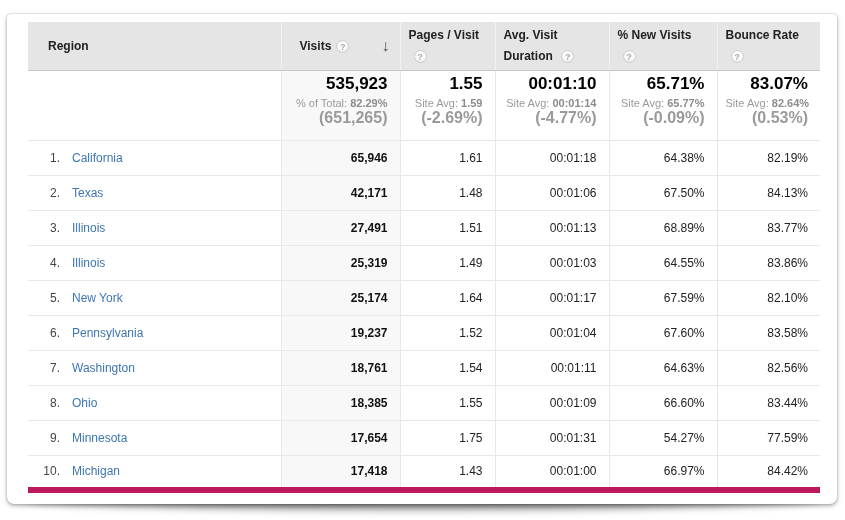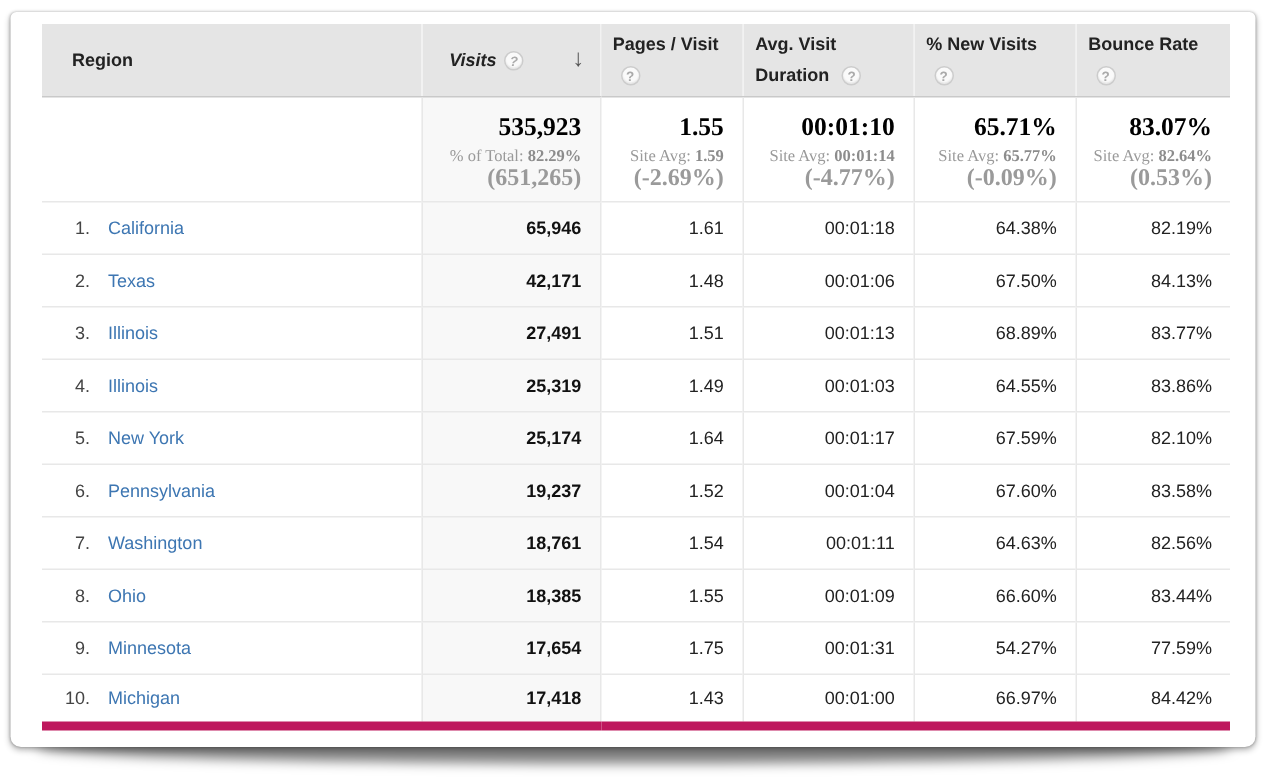--- a/index.html
+++ b/index.html
@@ -10,42 +10,42 @@
   }
   .stage { position:relative; width:845px; height:520px; }
 
   
   .curl-shadow {
     position:absolute; left:24px; right:24px; bottom:24px; height:22px;
     border-radius:50% / 11px;
     box-shadow:0 13px 8px rgba(0,0,0,0.50);
   }
   .card {
-    position:absolute; left:7px; top:8px; width:830px; height:490px;
+    position:absolute; left:7px; top:14px; width:830px; height:490px;
     background:#ffffff; border-radius:4px 4px 7px 7px;
     box-shadow:0 0 2px rgba(0,0,0,0.28), 0 2px 4px rgba(0,0,0,0.30);
   }
 
   table.ga-table {
     border-collapse:collapse; table-layout:fixed;
     width:792px; margin:8px 0 0 21px;
     font-size:12px; color:#222;
   }
 
   
   thead th {
     background:#e5e5e5; height:48px;
     font-size:12px; font-weight:bold; color:#222;
     text-align:left; vertical-align:middle;
     padding:0 6px 0 8px;
     border-bottom:1px solid #c9c9c9;
     border-left:1px solid #f2f2f2;
   }
   thead th.th-region { border-left:none; padding-left:20px; }
-  thead th.th-visits { position:relative; padding-left:18px;font-style:italic; }
+  thead th.th-visits { position:relative; padding-left:18px; }
   .hwrap { display:inline-block; max-width:80px; line-height:1.7; }
   .help {
     display:inline-block; width:13px; height:13px; line-height:12px;
     border-radius:50%; background:#fafafa; border:1px solid #cccccc;
     color:#aaaaaa; font-size:9px; font-weight:bold; text-align:center;
     vertical-align:middle; margin-left:5px;
     box-shadow:inset 0 -1px 1px rgba(0,0,0,0.08);
     cursor:pointer;
   }
   .sort-arrow {
@@ -64,21 +64,21 @@
   tbody td:first-child { border-left:none; }
   tbody.rows tr:last-child td { border-bottom:6px solid #be185d; }
   td.num { text-align:right; }
   td.vcol { background:#f8f8f8; }
   td.visits-val { font-weight:bold; color:#111; }
   td.region-cell { padding-left:10px; }
   .rank { display:inline-block; width:22px; text-align:right; color:#444; }
   .rlink { margin-left:12px; color:#3d76b2; text-decoration:none; cursor:pointer; }
 
   
-  tr.summary td { height:70px; vertical-align:top; padding-top:9px; border-top:none;font-family:Liberation Serif, serif; }
+  tr.summary td { height:70px; vertical-align:top; padding-top:2px; border-top:none; }
   .big  { font-size:17px; font-weight:bold; color:#000; line-height:22px; }
   .sub  { font-size:11px; color:#9a9a9a; line-height:16px; margin-top:0; white-space:nowrap; }
   .sub b { color:#8c8c8c; }
   .sub2 { font-size:16px; color:#9a9a9a; font-weight:bold; line-height:13px; }
 </style>
 </head>
 <body>
 
 <div class="stage">
   <div class="curl-shadow"></div>

